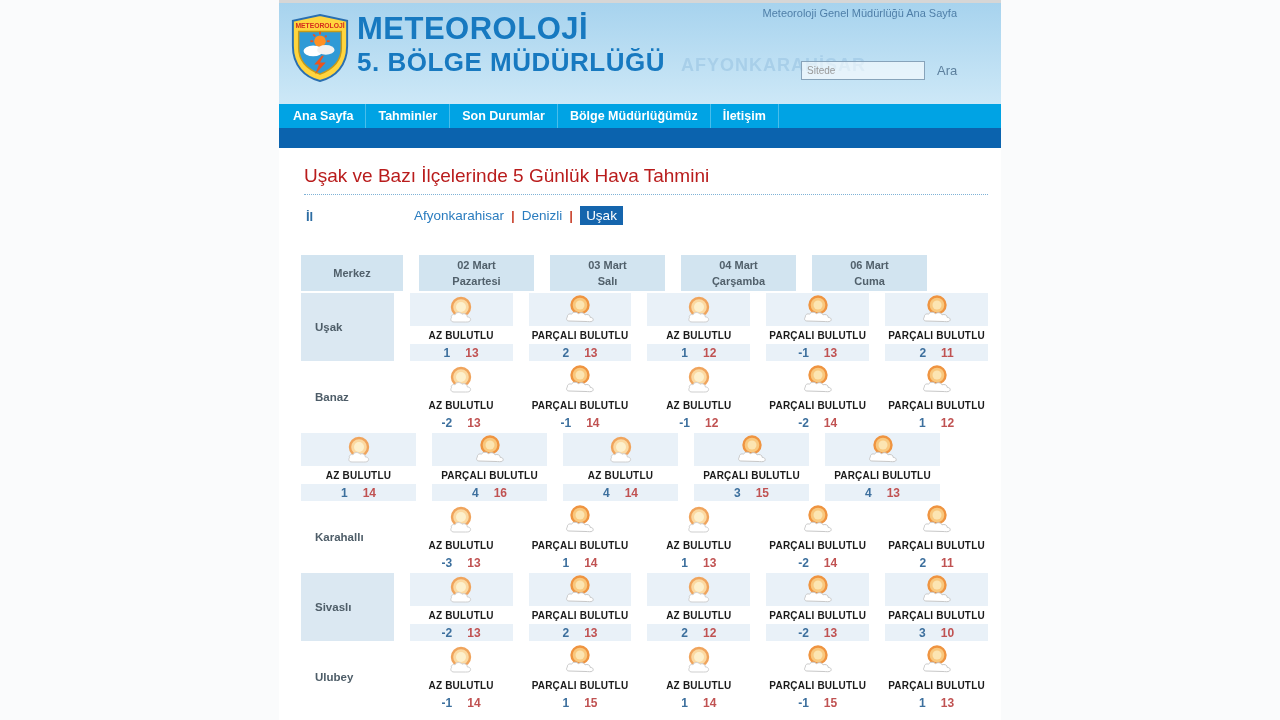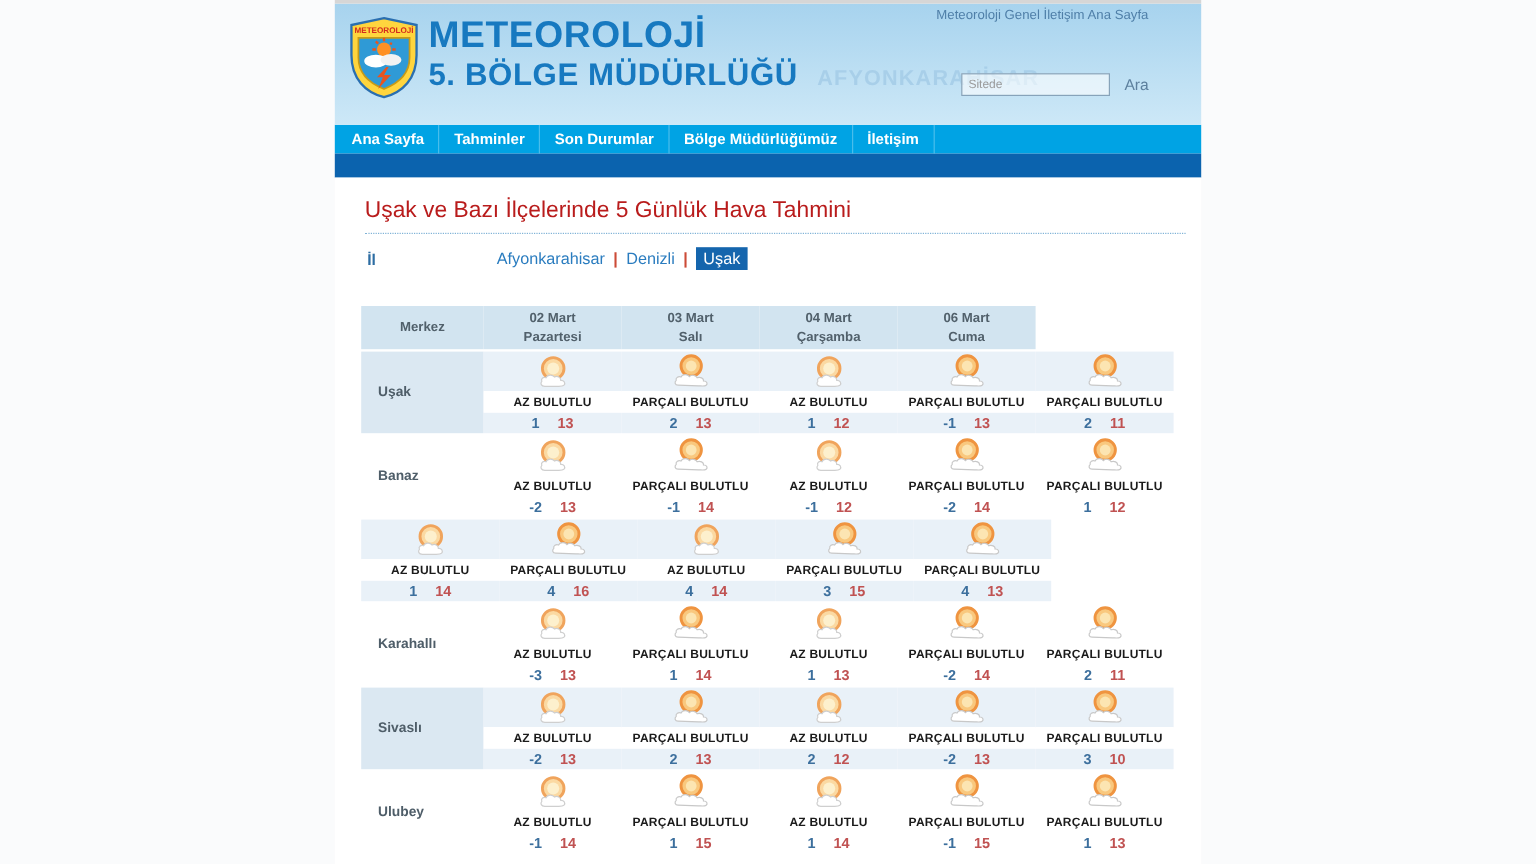--- a/index.html
+++ b/index.html
@@ -49,21 +49,21 @@
   }
   .il-row { position:relative; height:22px; margin-top:12px; }
   .il-label { position:absolute; left:27px; top:2px; font-size:13px; font-weight:bold; color:#2d6da3; }
   .provinces { position:absolute; left:135px; top:1px; font-size:13.5px; }
   .province-link { color:#2a7cbf; cursor:pointer; }
   .province-link.selected { background:#1565ad; color:#fff; padding:2px 6px; }
   .province-sep { color:#cc4b37; margin:0 7px; font-weight:bold; }
 
   
   .ftable { margin:26px 0 0 22px; width:687px; }
-  .frow, .fhead { display:flex; gap:0; margin-bottom:2px; }
+  .frow, .fhead { display:flex; gap:16px; margin-bottom:2px; }
   .hcell {
     background:#d2e4f0; color:#51606b; font-size:11px; font-weight:bold;
     display:flex; flex-direction:column; align-items:center; justify-content:center;
     height:36px; line-height:1.5;
   }
   .hcell.merkez { width:102px; }
   .hcell.day { width:115px; }
   .frow { height:68px; }
   .mcell {
     width:102px; display:flex; align-items:center; padding-left:14px;
@@ -79,21 +79,21 @@
   .frow.shaded .icell, .frow.shaded .tcell { background:#e9f1f8; }
   .t-min { color:#3c6f9d; }
   .t-max { color:#c05252; }
 </style>
 </head>
 <body>
 
 <div class="site">
 
   <div class="header">
-    <a class="portal-link">Meteoroloji Genel İletişim Ana Sayfa</a>
+    <a class="portal-link">Meteoroloji Genel Müdürlüğü Ana Sayfa</a>
 
     <div class="logo">
       <svg width="62" height="72" viewBox="0 0 64 72">
         <path d="M32 2 L60 8 V34 C60 54 48 66 32 70 C16 66 4 54 4 34 V8 Z" fill="#ffd53e" stroke="#2a6fb0" stroke-width="2"></path>
         <text x="32" y="15" font-size="7" fill="#d42b1e" text-anchor="middle" font-weight="bold" font-family="Liberation Sans, sans-serif">METEOROLOJİ</text>
         <path d="M10 19 H54 V36 C54 50 45 58 32 63 C19 58 10 50 10 36 Z" fill="#2f9ad6" stroke="#c79a17" stroke-width="1.5"></path>
         <circle cx="32" cy="29" r="6" fill="#ff9023"></circle>
         <g stroke="#e8541f" stroke-width="2">
           <line x1="32" y1="19" x2="32" y2="22"></line>
             <line x1="22" y1="29" x2="25" y2="29"></line>

